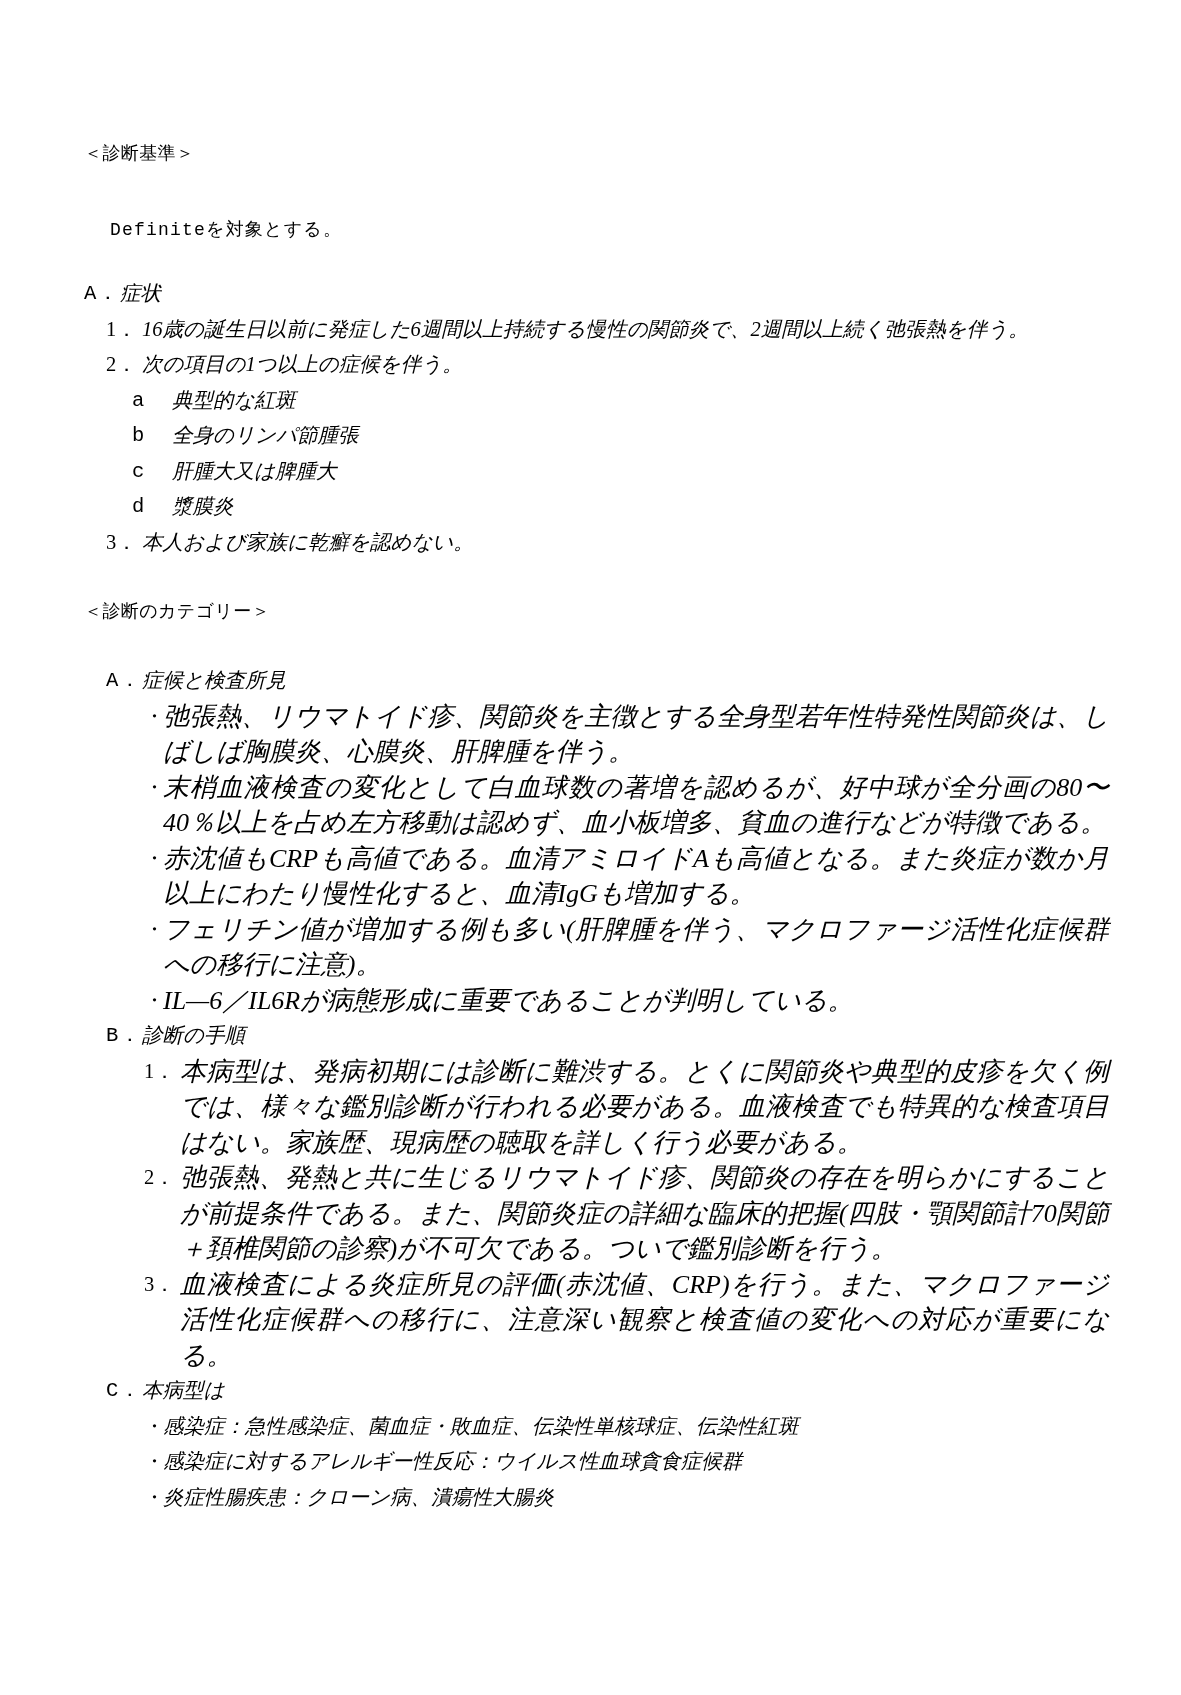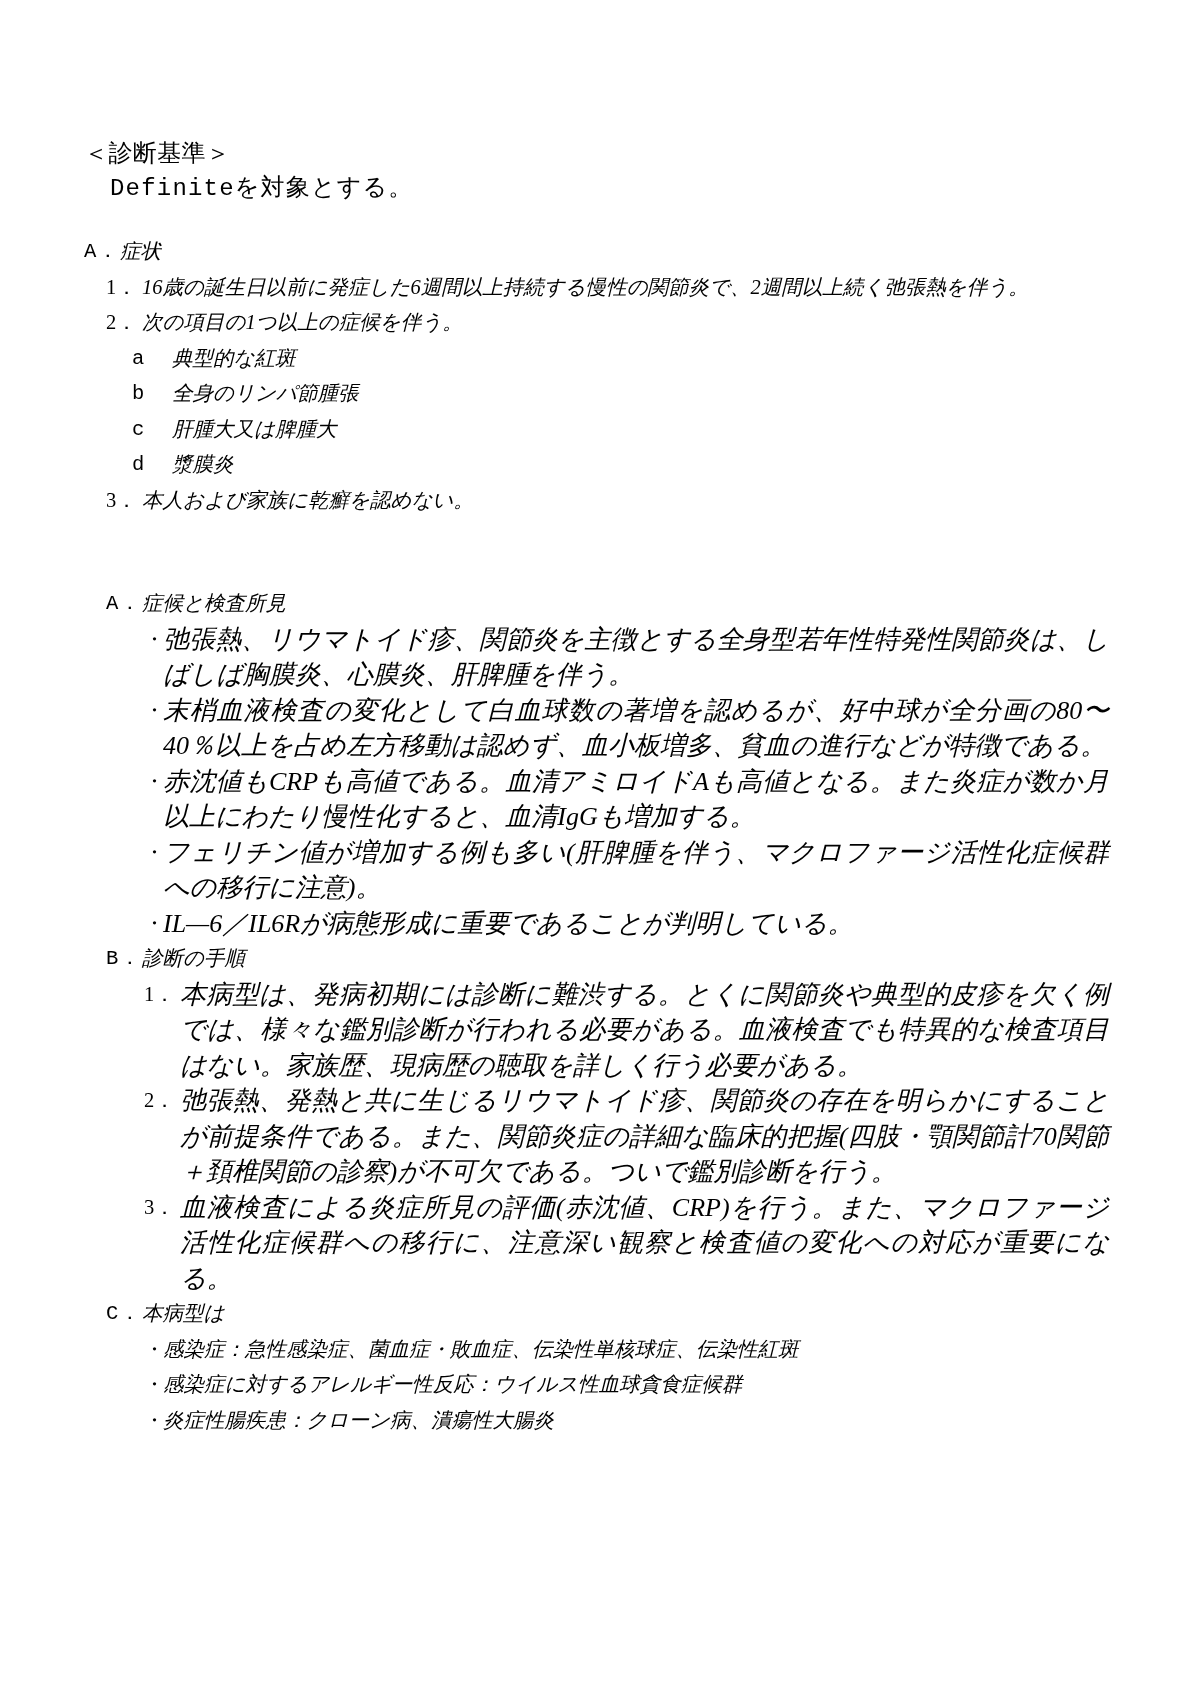--- a/index.html
+++ b/index.html
@@ -21,33 +21,33 @@
   }
   .doc {
     position: absolute;
     left: 84px;
     top: 136px;
     width: 1025px;
   }
 
   
   .line {
-    font-size: 24px;
+    font-size: 18px;
     line-height: 35px;
     letter-spacing: 0.4px;
     white-space: pre-wrap;
   }
   .mono {
     font-family: "Liberation Mono", "DejaVu Sans Mono", monospace;
     letter-spacing: 1.2px;
   }
   .spacer-md { height: 28px; }
   .spacer-lg { height: 34px; }
   .ind-1  { padding-left: 22px; }
-  .ind-2  { padding-left: 26px; }
+  .ind-2  { padding-left: 26px; margin-top: 42px; }
 
   
   .item {
     display: flex;
     align-items: flex-start;
     font-size: 20.5px;
     line-height: 35.5px;
   }
   .item .marker {
     flex: 0 0 auto;
@@ -123,20 +123,21 @@
       <span class="body">漿膜炎</span>
     </div>
 
     <div class="item lvl-A">
       <span class="marker m-num">3．</span>
       <span class="body">本人および家族に乾癬を認めない。</span>
     </div>
 
     <div class="spacer-lg"></div>
 
+    <div class="line">＜診断のカテゴリー＞</div>
 
     <div class="spacer-lg"></div>
 
 
     <div class="item ind-1">
       <span class="marker m-sec mono">A．</span>
       <span class="body">症候と検査所見</span>
     </div>
 
     <div class="item lvl-bul">

